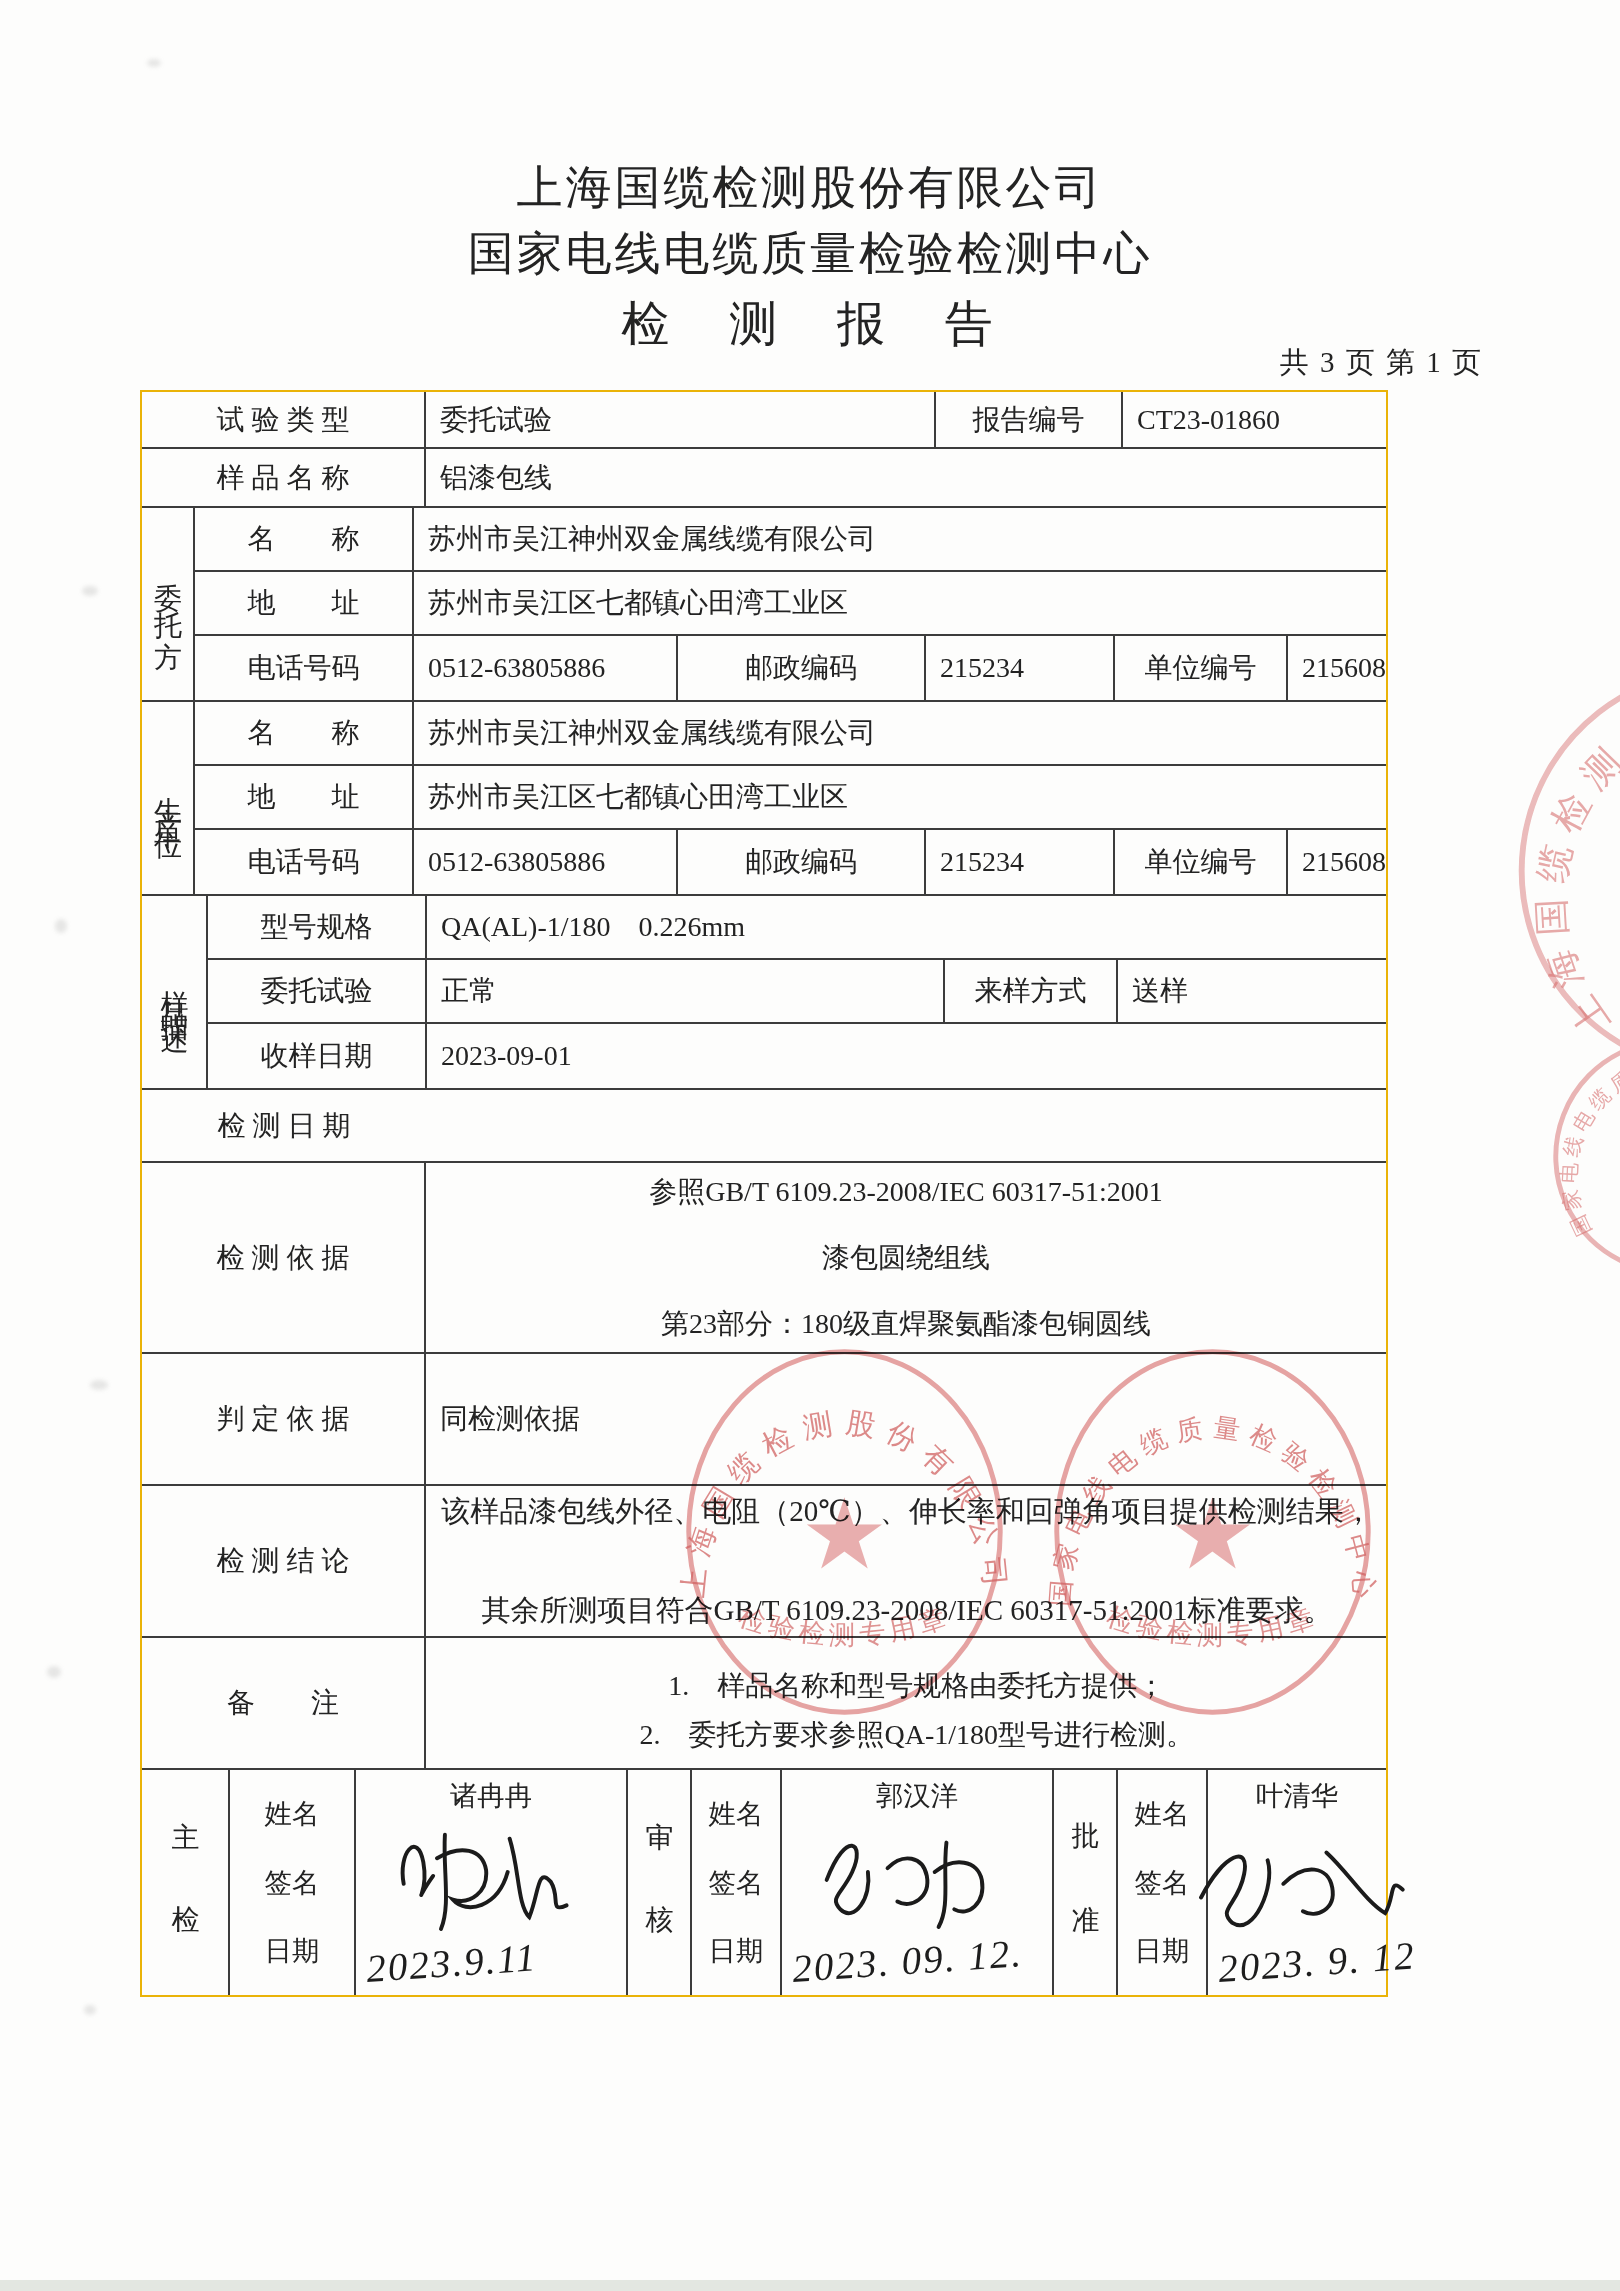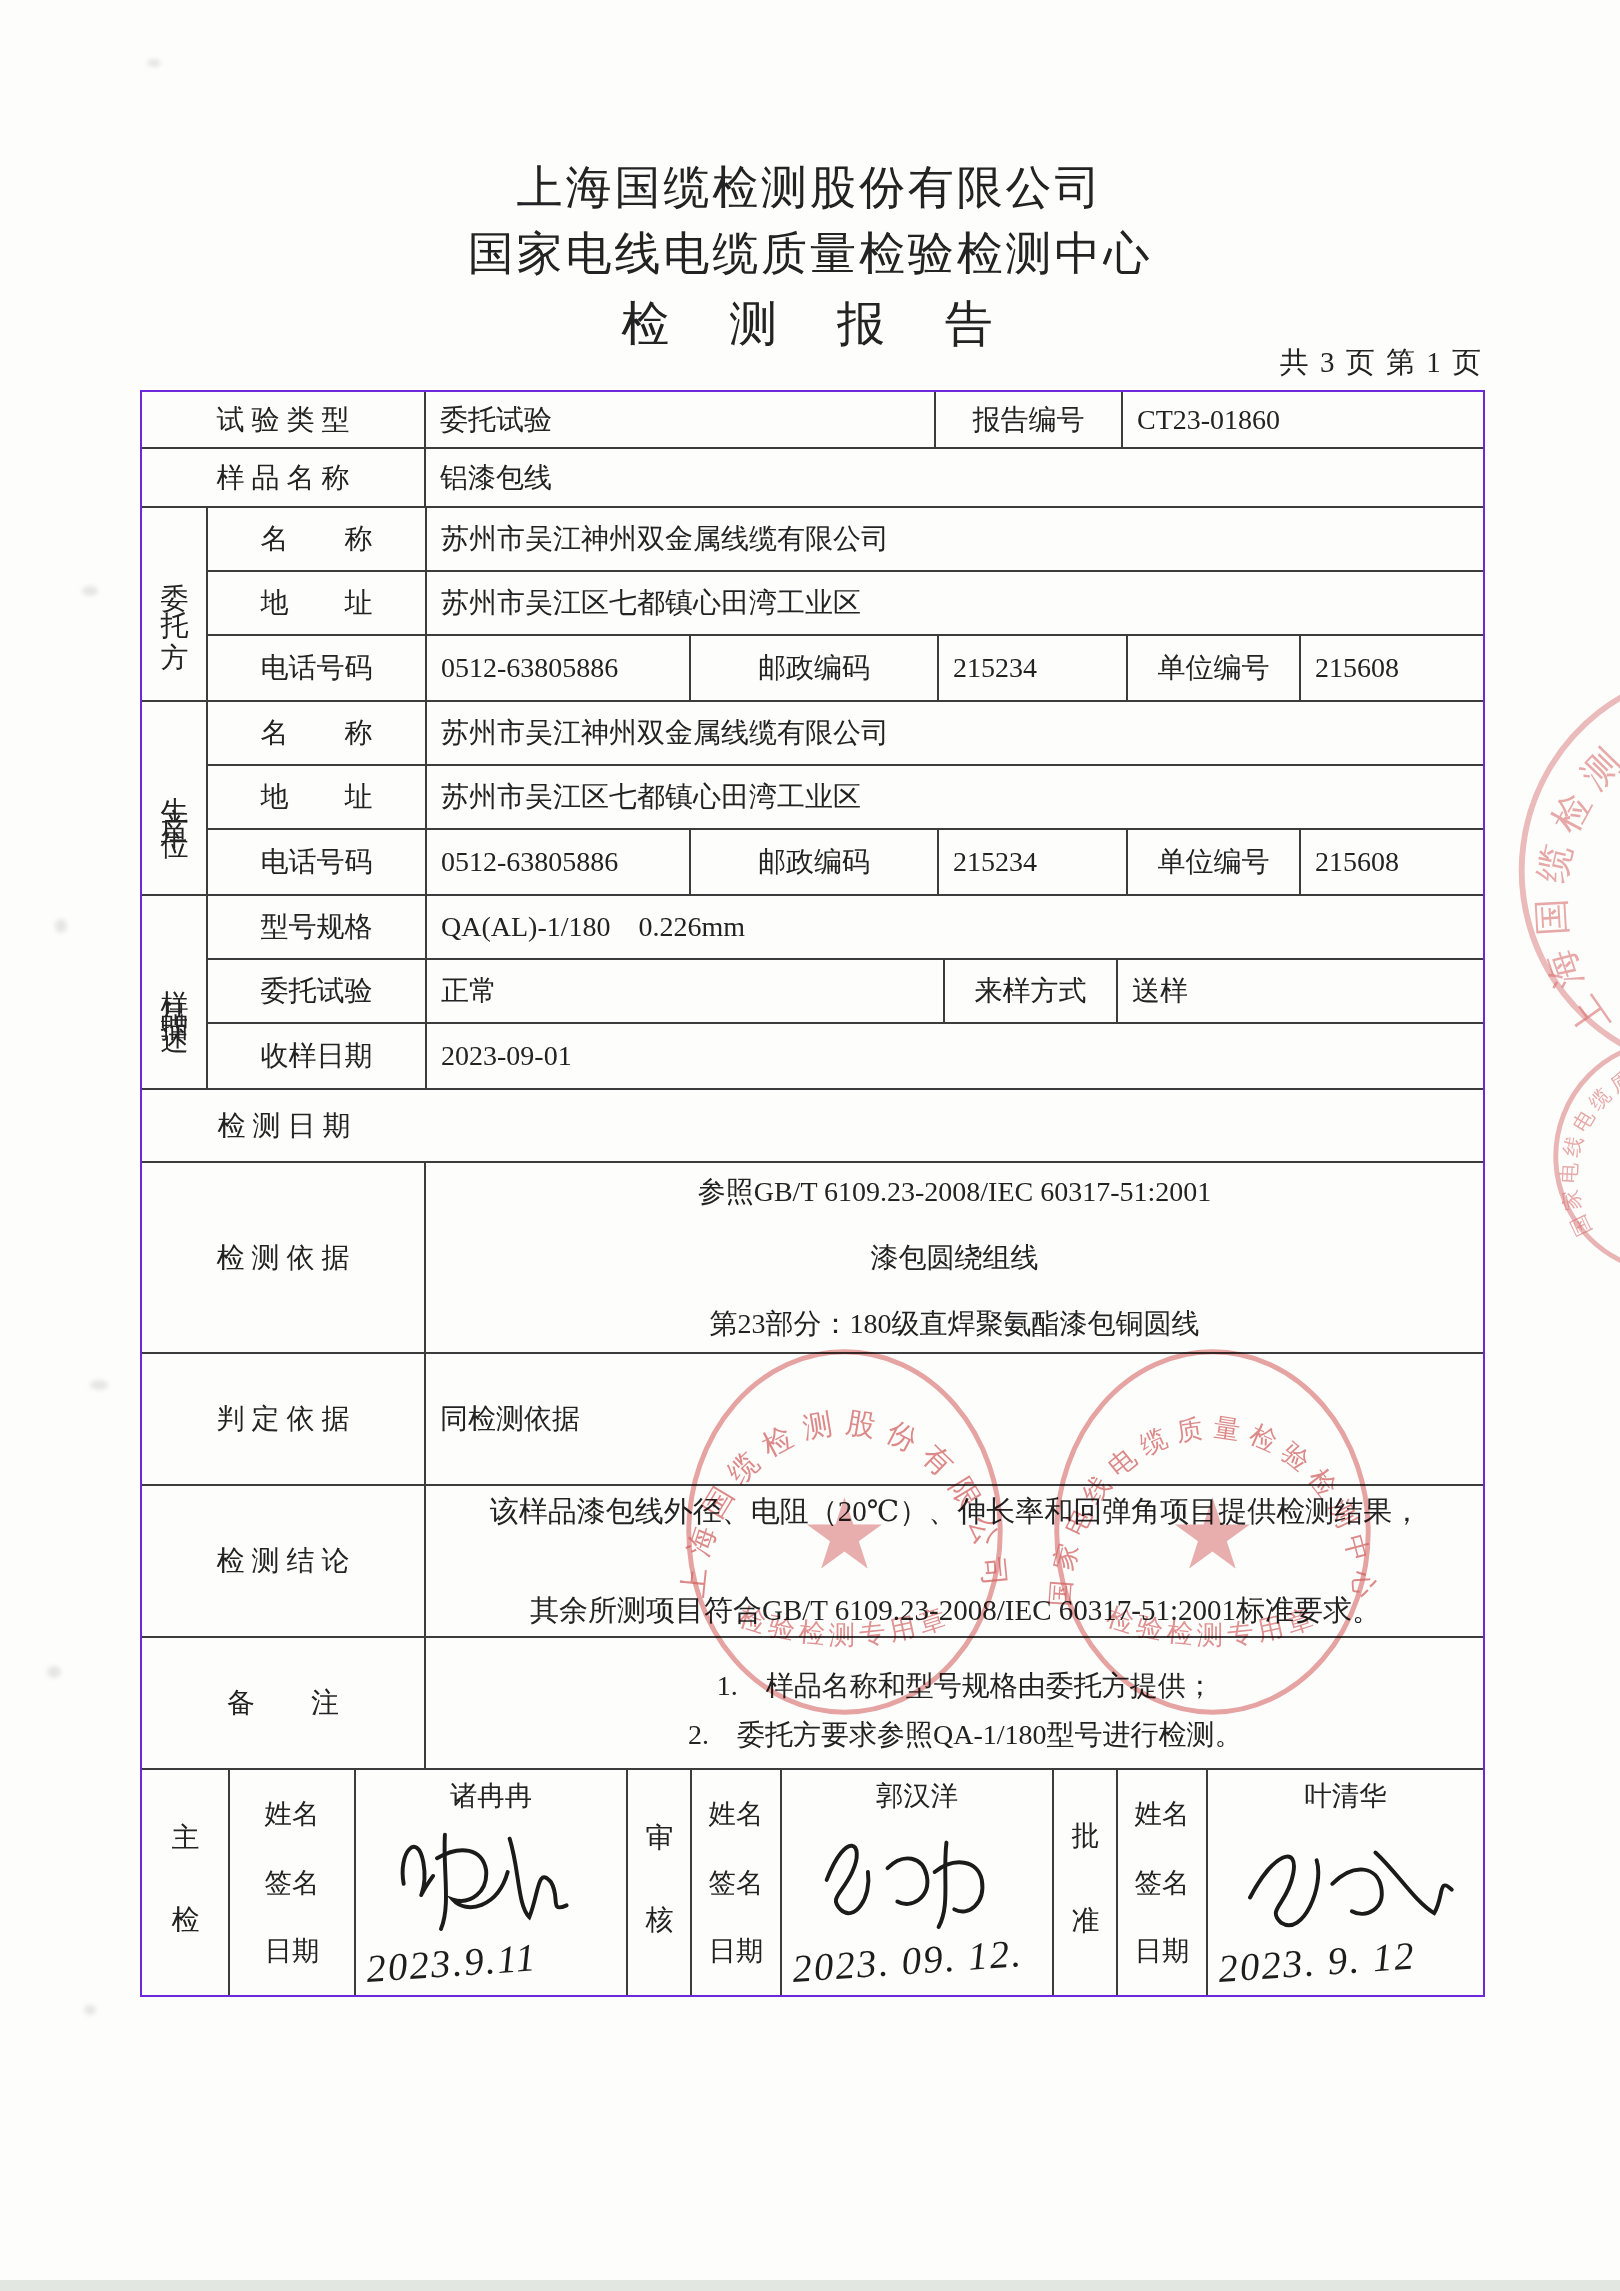--- a/index.html
+++ b/index.html
@@ -12,21 +12,21 @@
     font-family:"Liberation Serif","DejaVu Serif",serif;
     color:#232323;
   }
   
   .hdr{position:absolute;left:0;width:100%;text-align:center;font-weight:400;}
   .hdr1{top:157px;font-size:46px;letter-spacing:2.9px;}
   .hdr2{top:223px;font-size:46px;letter-spacing:2.9px;}
   .hdr3{top:292px;font-size:48px;letter-spacing:5.9px;}
   .pageline{position:absolute;top:343px;right:137px;font-size:29px;letter-spacing:2px;}
   
-  .tbl{position:absolute;left:140px;top:390px;width:1345px;border:2px solid #6d28d9;box-sizing:border-box;background:transparent;}
+  .tbl{position:absolute;left:140px;top:390px;width:1248px;border:2px solid #eab308;box-sizing:border-box;background:transparent;}
   .row{display:flex;border-bottom:2px solid #3c3c3c;box-sizing:border-box;}
   .tbl > .row:last-child{border-bottom:none;}
   .cell{border-right:2px solid #3c3c3c;box-sizing:border-box;display:flex;align-items:center;font-size:28px;overflow:hidden;}
   .row .cell:last-child{border-right:none;}
   .lab{justify-content:center;white-space:pre;}
   .val{padding-left:14px;white-space:pre;}
   .flex1{flex:1;}
   
   .section{display:flex;border-bottom:2px solid #3c3c3c;box-sizing:border-box;}
   .vlab{width:66px;border-right:2px solid #3c3c3c;box-sizing:border-box;display:flex;align-items:center;justify-content:center;font-size:28px;}

